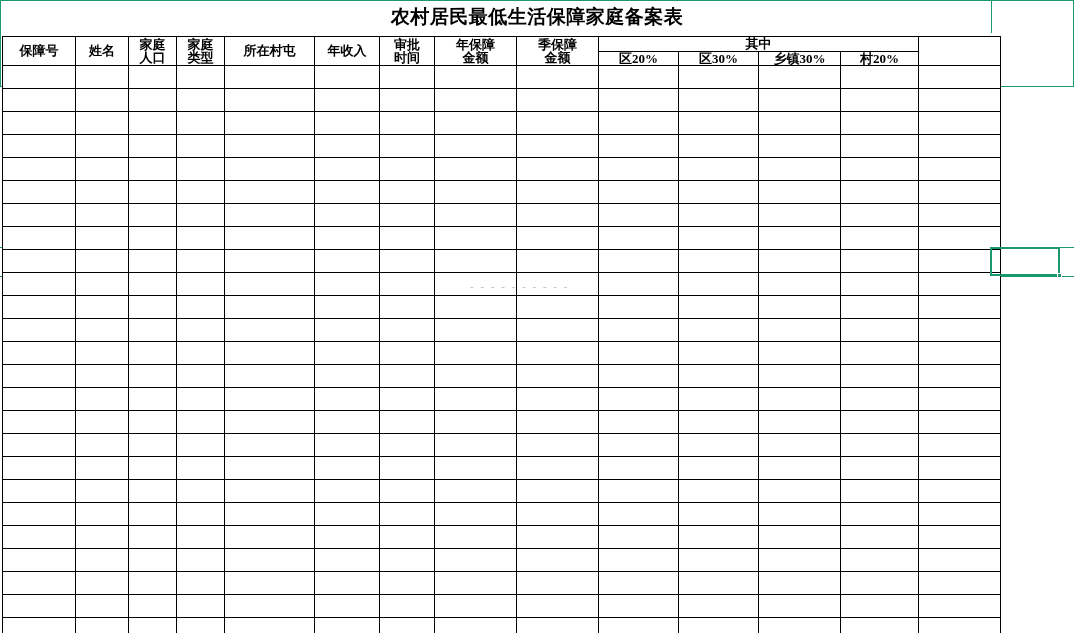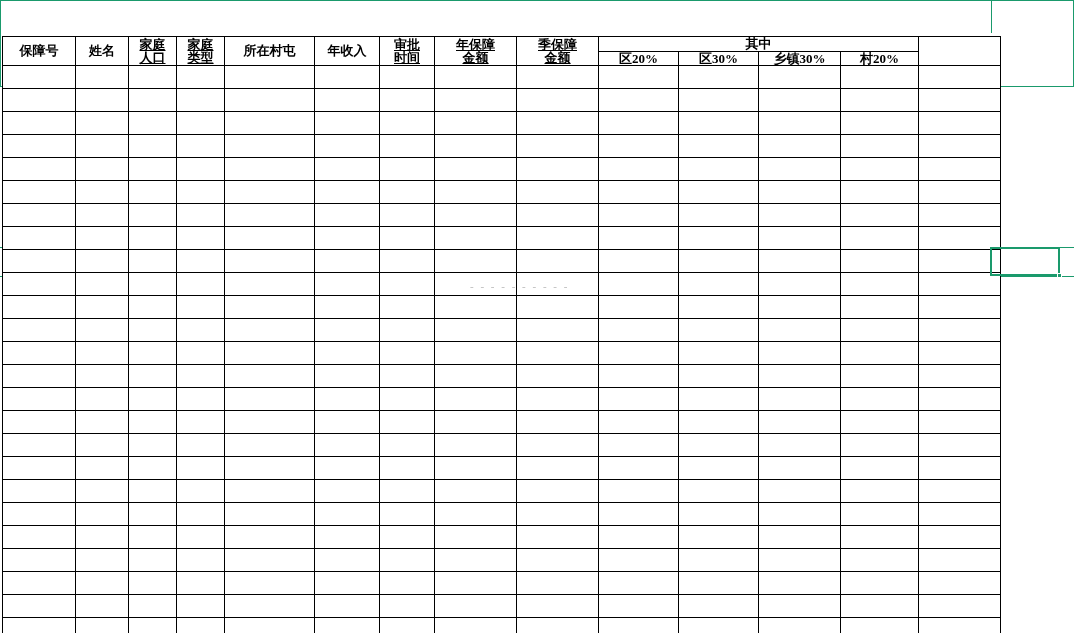--- a/index.html
+++ b/index.html
@@ -70,21 +70,20 @@
     line-height: 1.05;
     background: #ffffff;
   }
   table.grid td.blank {
     font-weight: normal;
     height: 22px;
   }
   .hdr-two-line {
     display: block;
     line-height: 1.05;
-    text-decoration: underline;
   }
   
   td.tail {
     border-left: 1px solid #000000;
     border-right: none;
   }
   
   .sel-cell {
     position: absolute;
     border: 2px solid #1a9a6c;
@@ -115,20 +114,23 @@
 <div id="sheet">
 
   <div class="guide-v" style="left:0px; top:0px; height:87px;"></div>
   <div class="guide-v" style="left:991px; top:0px; height:33px;"></div>
   <div class="guide-v" style="left:1073px; top:0px; height:87px;"></div>
   <div class="guide-h" style="left:0px; top:0px; width:1074px;"></div>
   <div class="guide-h" style="left:0px; top:86px; width:1074px;"></div>
   <div class="guide-h" style="left:0px; top:247px; width:1074px;"></div>
   <div class="guide-h" style="left:0px; top:276px; width:1074px;"></div>
 
+  <div class="title-row">
+    <span class="title-text">农村居民最低生活保障家庭备案表</span>
+  </div>
 
   <table class="grid">
     <colgroup>
       <col style="width:73px">
       <col style="width:53px">
       <col style="width:48px">
       <col style="width:48px">
       <col style="width:90px">
       <col style="width:65px">
       <col style="width:55px">

